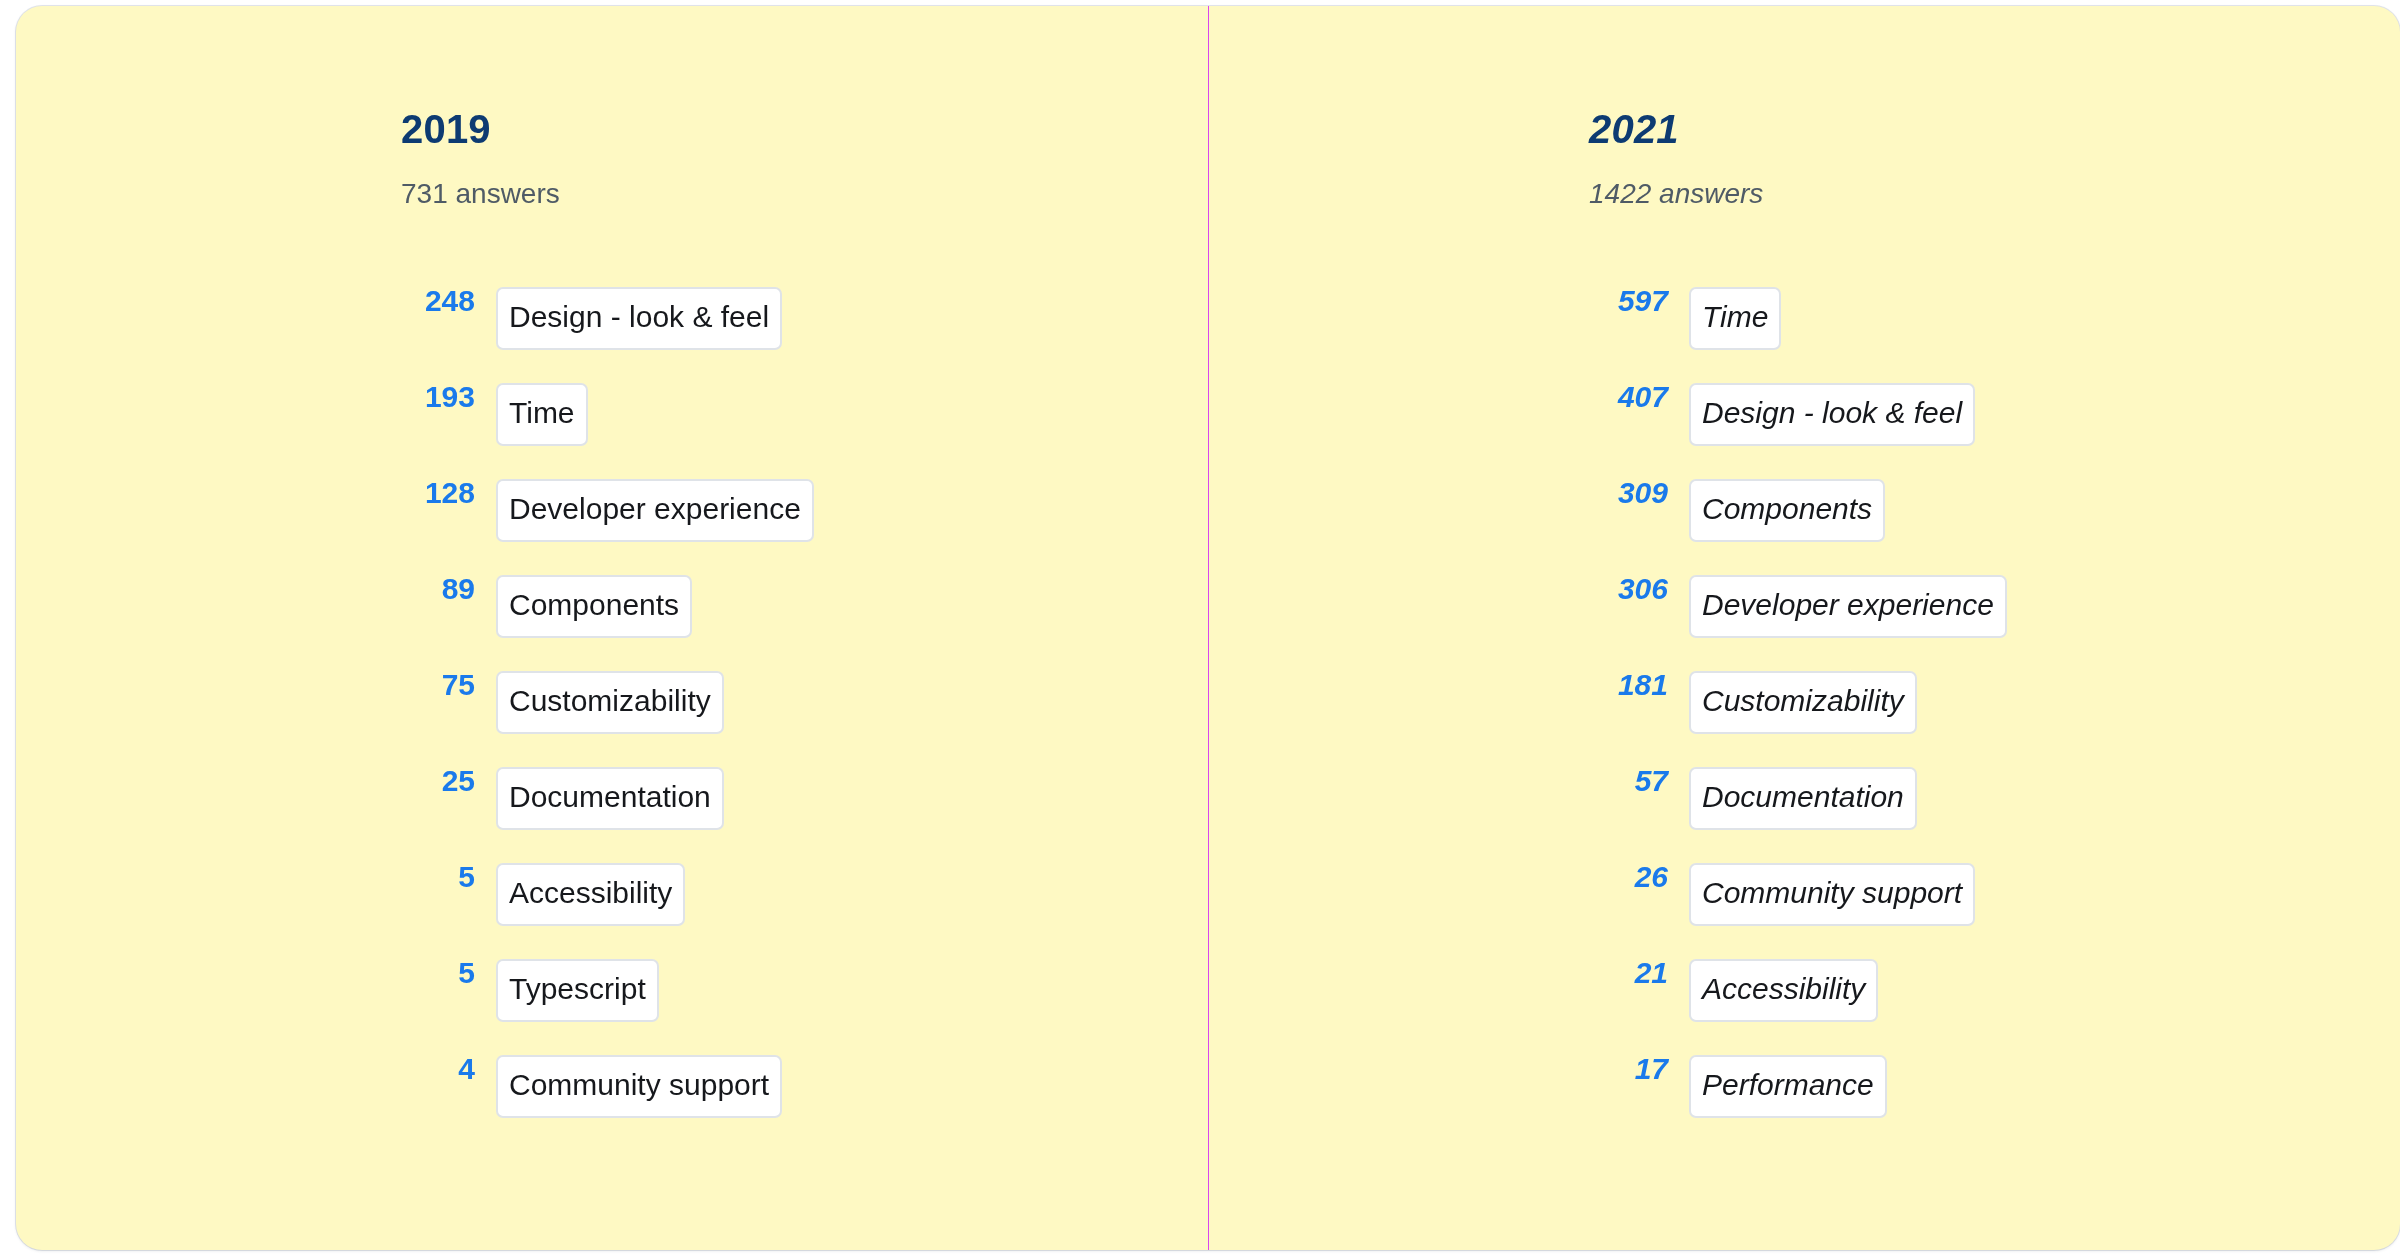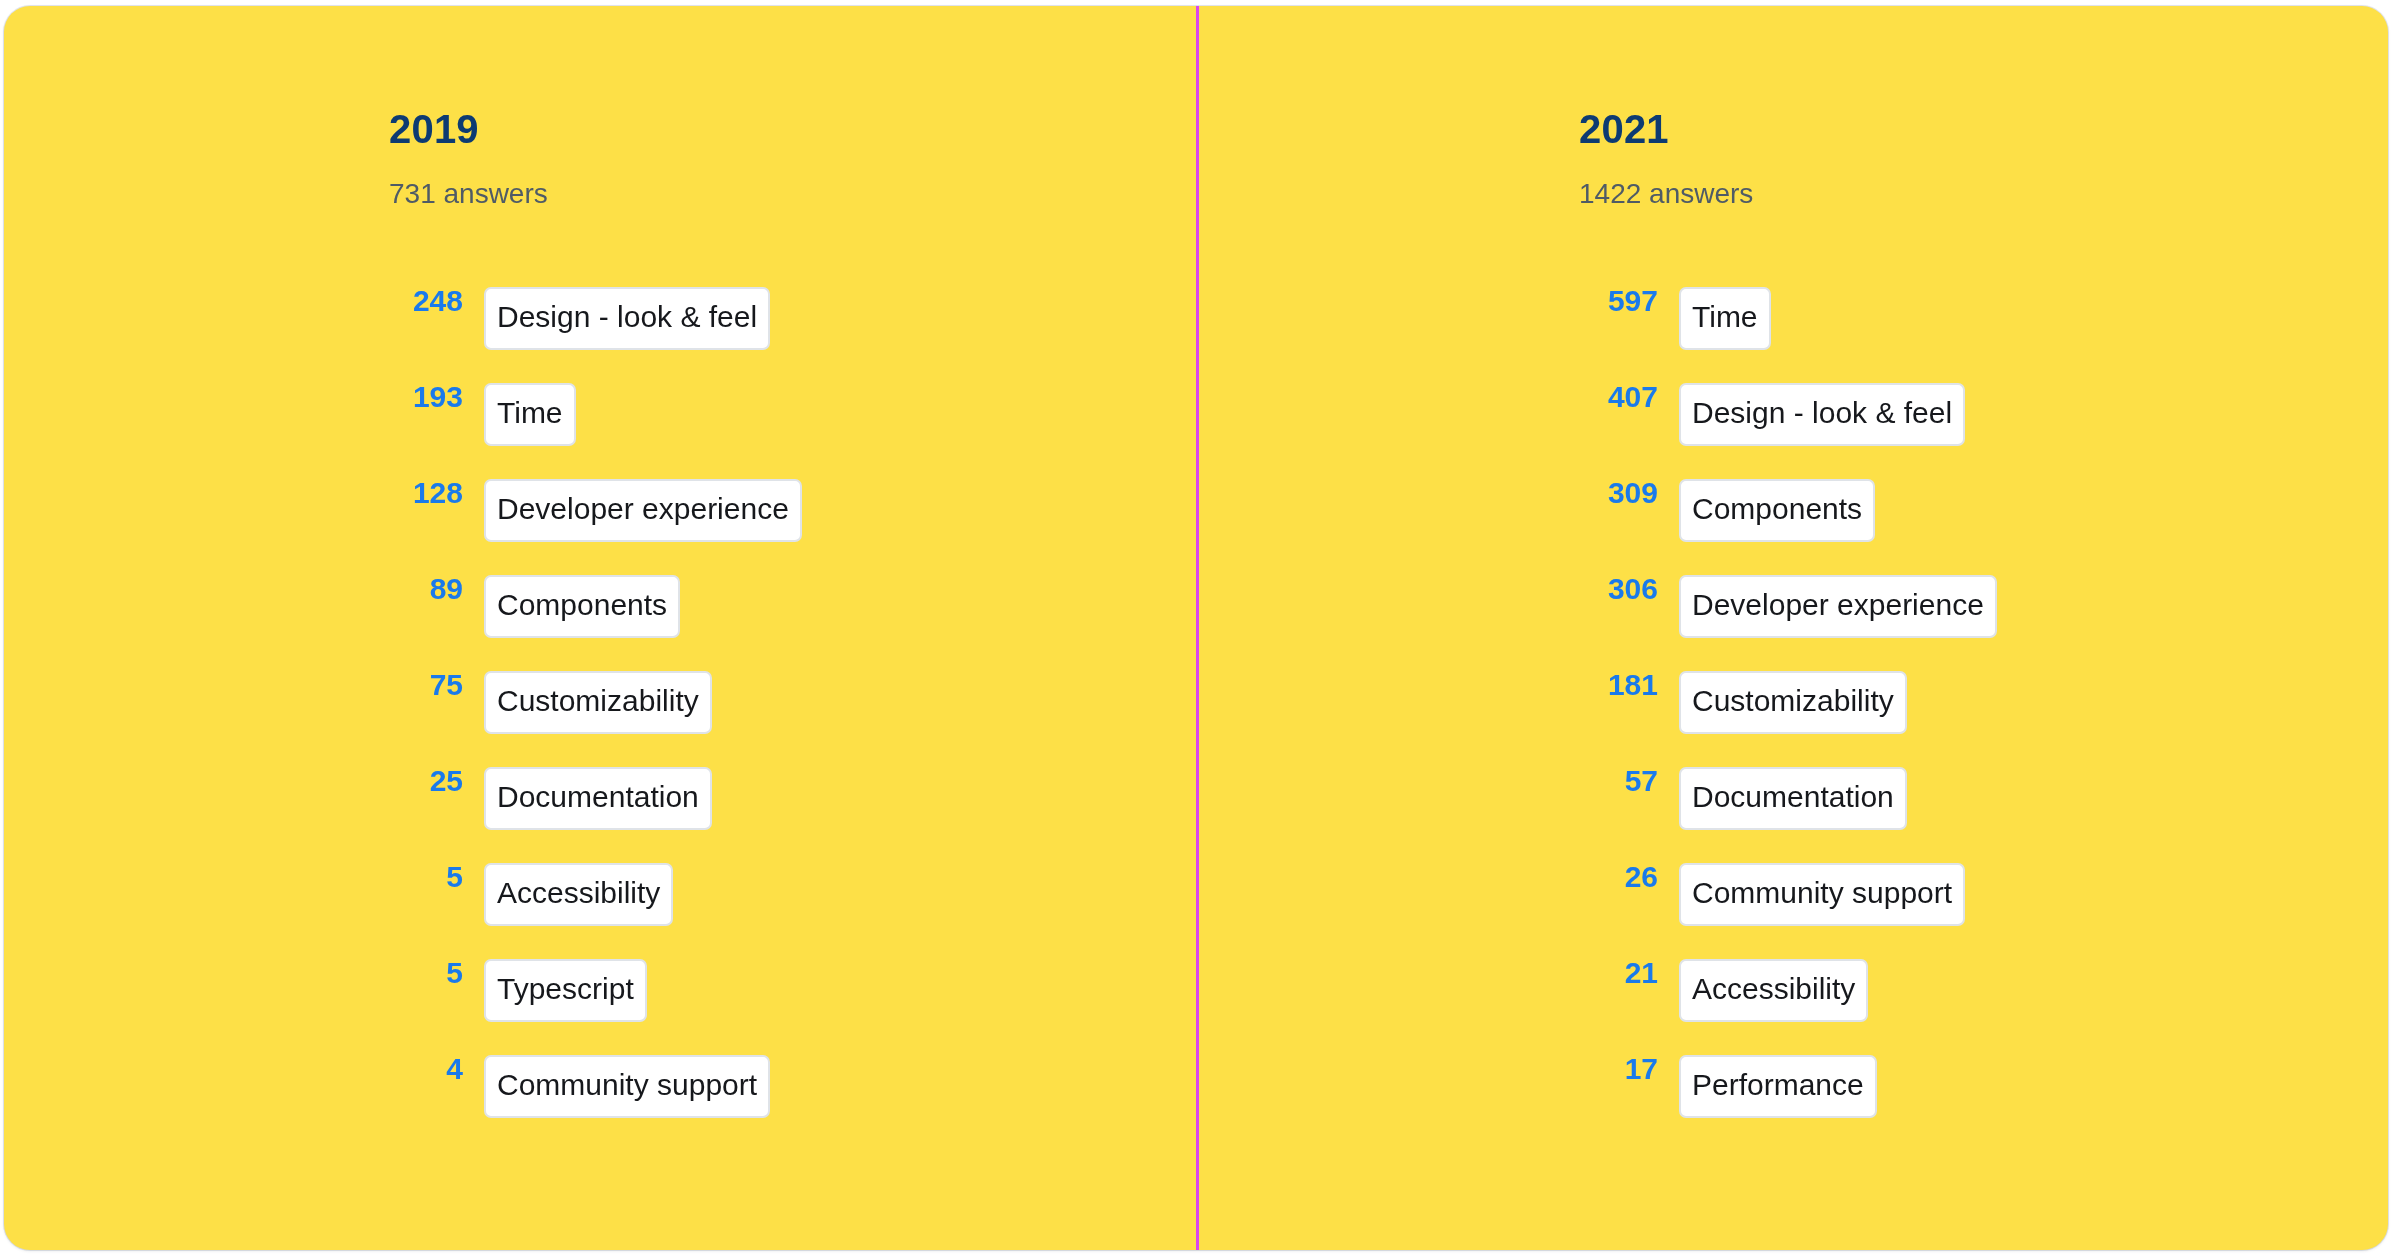--- a/index.html
+++ b/index.html
@@ -9,40 +9,41 @@
   }
   body {
     width: 2400px;
     height: 1256px;
     font-family: "Liberation Sans", sans-serif;
     overflow: hidden;
   }
 
   .card {
     position: absolute;
-    left: 4px;
+    left: 16px;
     top: 6px;
     width: 2384px;
     height: 1244px;
-    background: #fde047;
+    background: #fef9c3;
     border-radius: 26px;
     box-shadow: 0 1px 3px rgba(40,52,70,0.13), 0 0 0 1px rgba(205,212,222,0.55);
     box-sizing: border-box;
     display: flex;
     overflow: hidden;
   }
 
   .column {
     width: 50%;
     height: 100%;
     box-sizing: border-box;
     position: relative;
   }
   .column.right {
-    border-left: 3px solid #d946ef;
+    border-left: 1px solid #d946ef;
+    font-style: italic;
   }
 
   .col-inner {
     padding-top: 103px;
   }
   .column.left .col-inner  { padding-left: 385px; }
   .column.right .col-inner { padding-left: 380px; }
 
   .year-heading {
     font-size: 40px;

